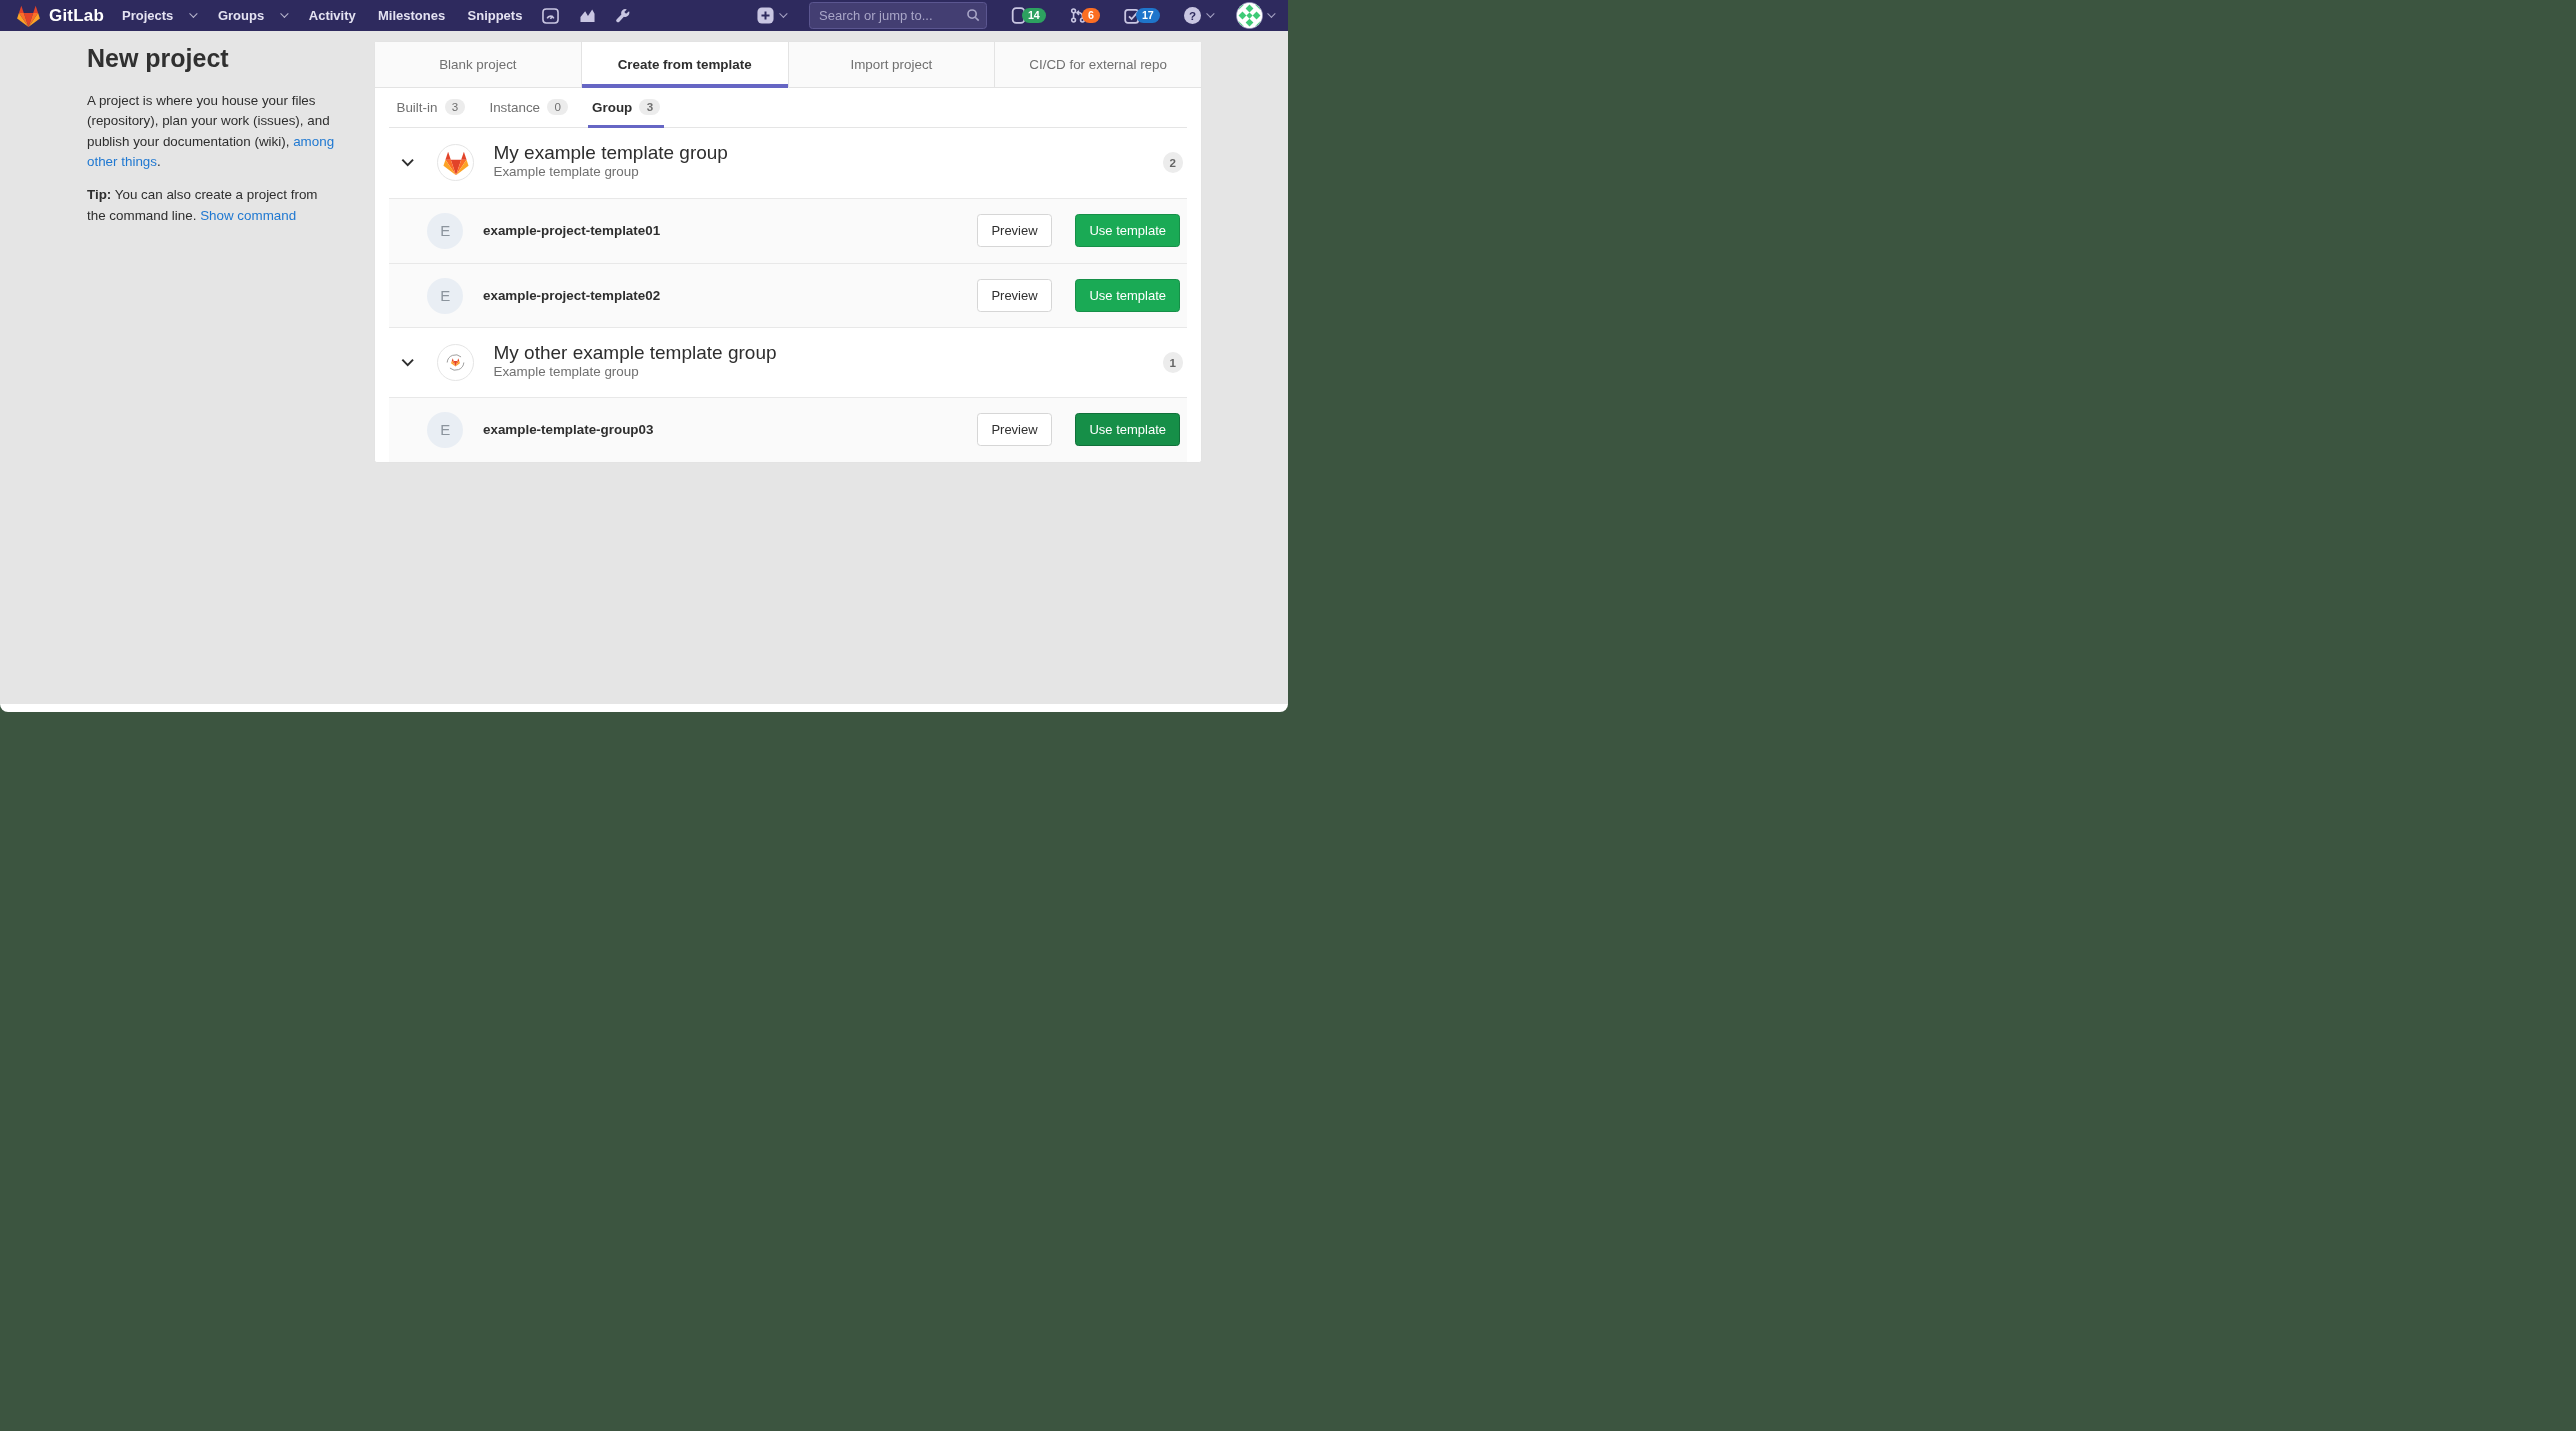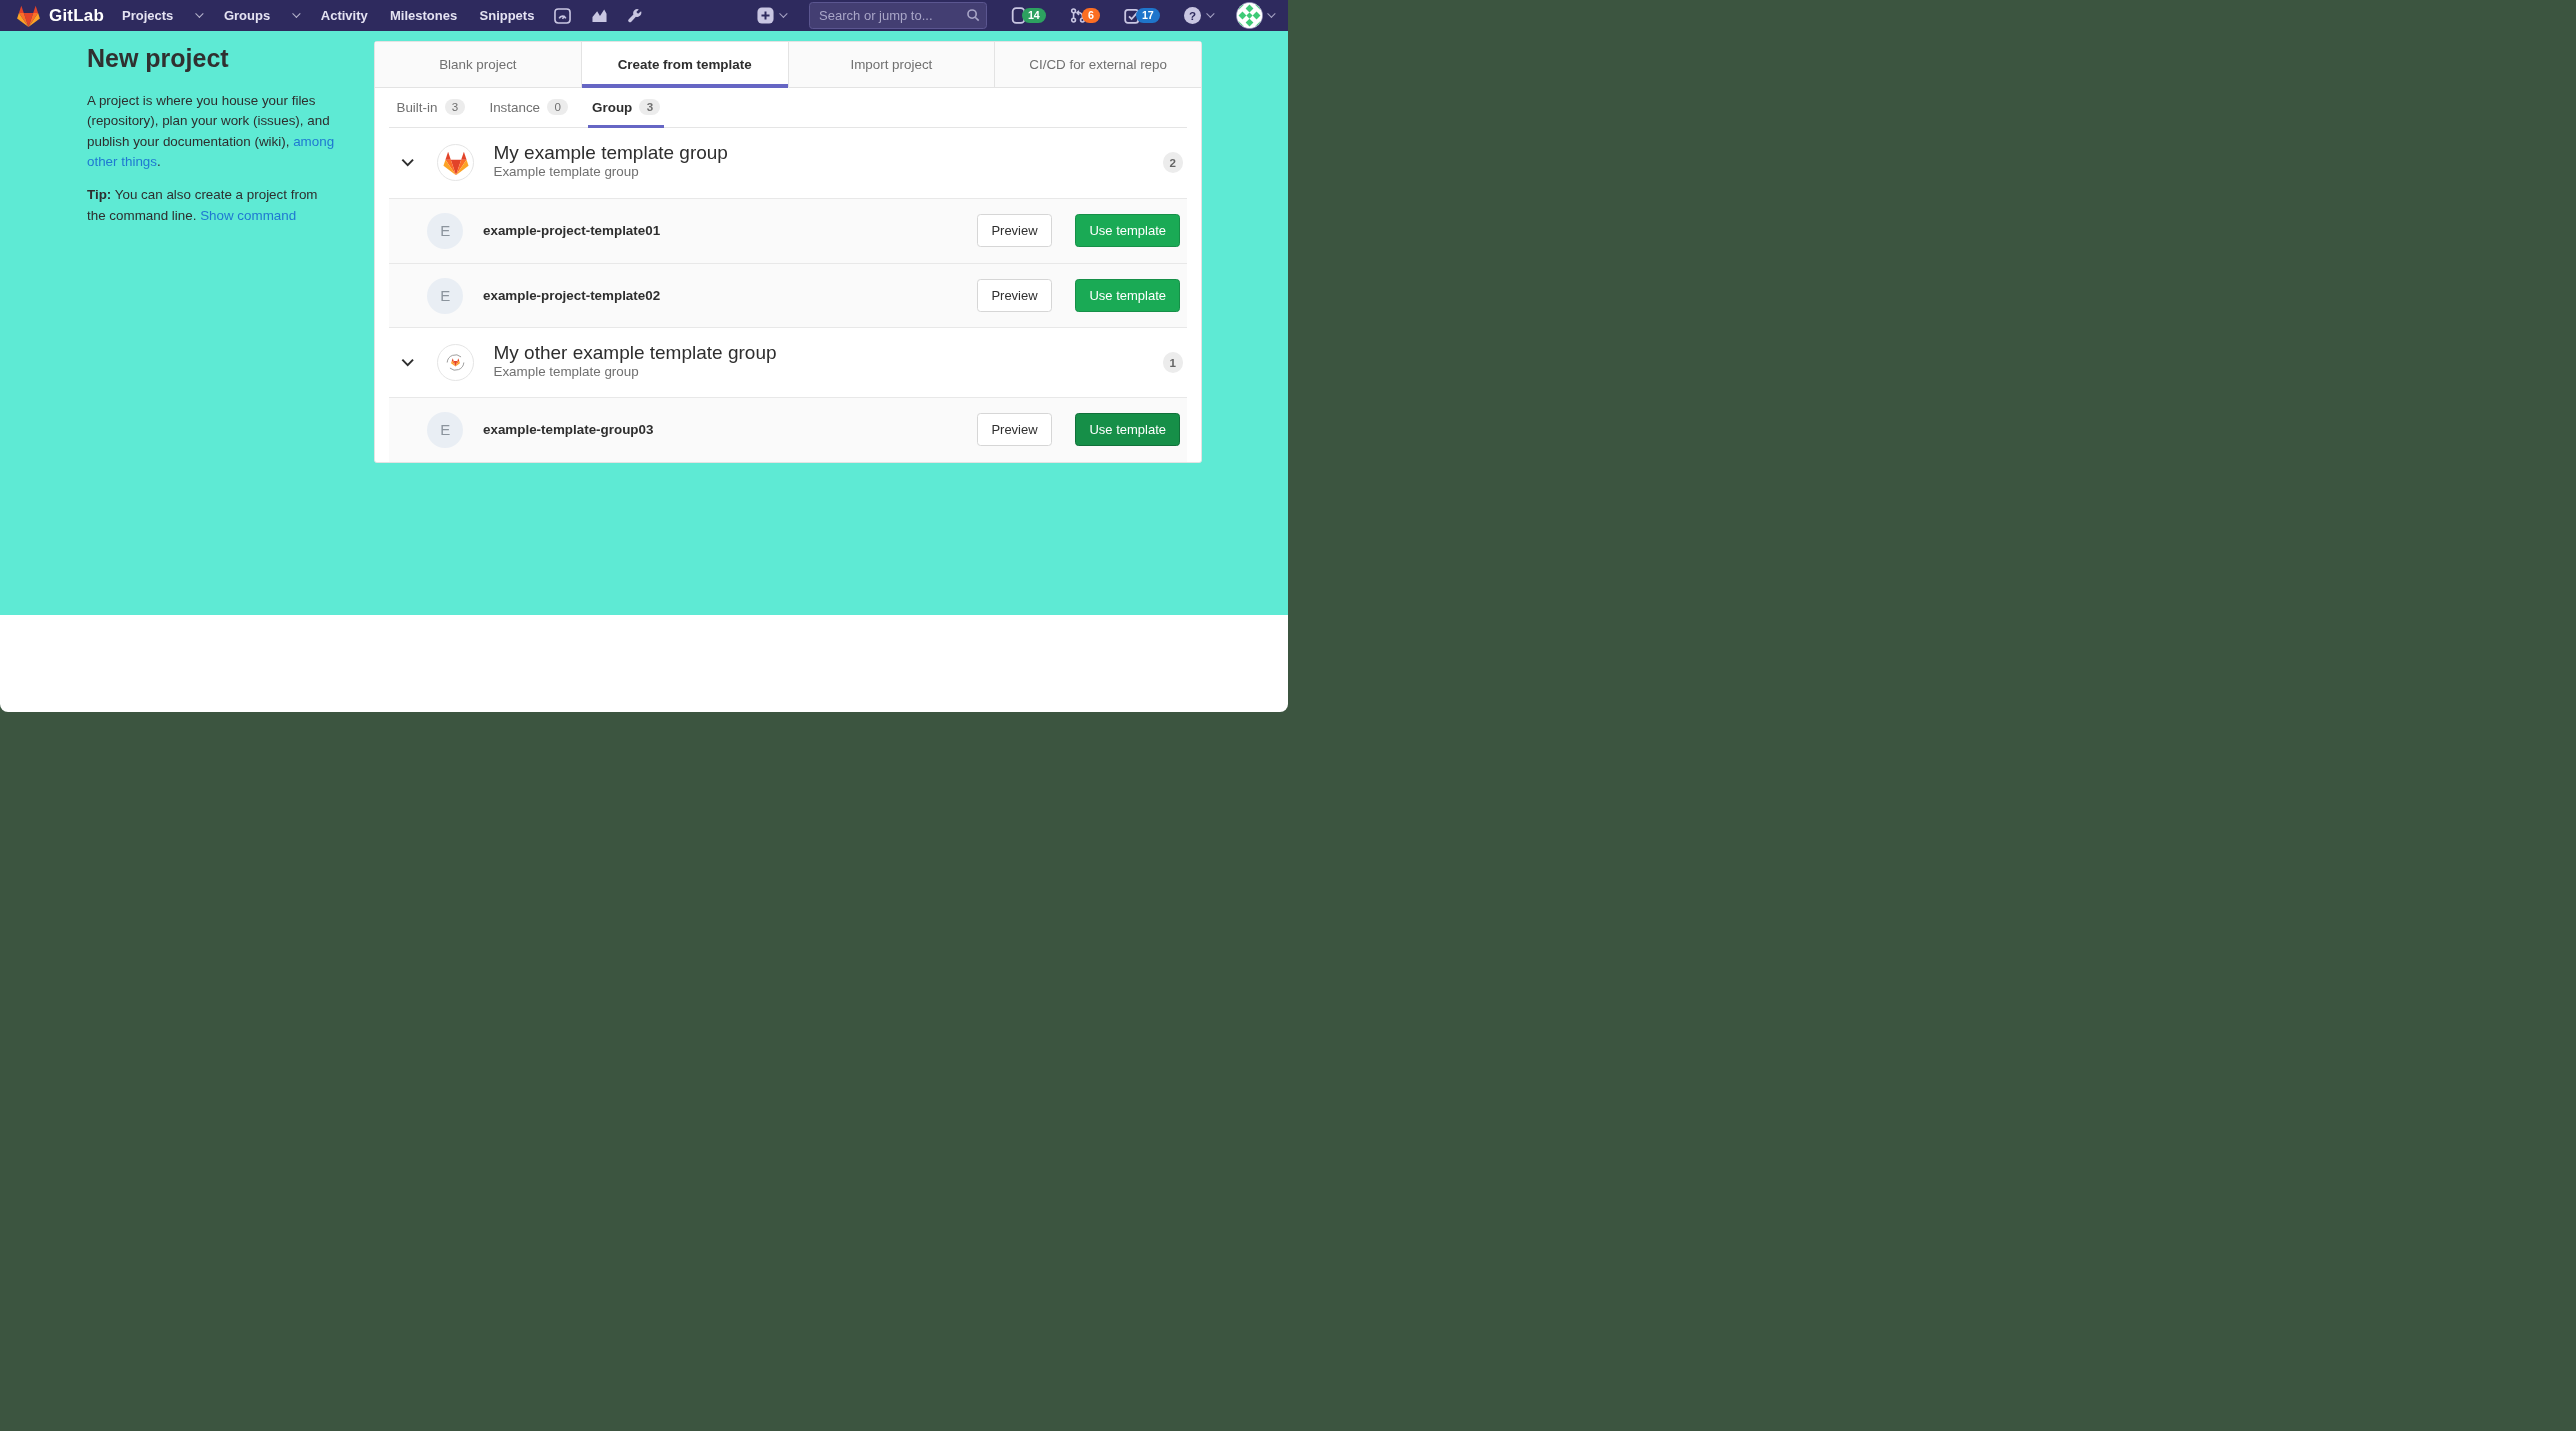--- a/index.html
+++ b/index.html
@@ -22,21 +22,21 @@
   
   .navbar {
     height:31px; background:#2e2a5e;
     display:flex; align-items:center;
     padding:0 14.3px 0 16px;
     color:#cdcae6;
   }
   .brand { display:flex; align-items:center; gap:8px; margin-right:18px; }
   .brand-name { color:#fff; font-size:17px; font-weight:700; letter-spacing:0.2px; }
   .nav-links { display:flex; align-items:center; gap:22.3px; }
-  .nav-link { display:flex; align-items:center; gap:22px; color:#e4e2f2; font-size:13px; font-weight:700; cursor:pointer; }
+  .nav-link { display:flex; align-items:center; gap:16px; color:#e4e2f2; font-size:13px; font-weight:700; cursor:pointer; }
   .chev { width:6.3px; height:6.3px; border-right:1.6px solid currentColor; border-bottom:1.6px solid currentColor; transform:rotate(45deg) translateY(-1.8px); display:inline-block; opacity:.75; }
   .nav-iconbtns { display:flex; align-items:center; gap:19.7px; margin-left:19.7px; }
   .nav-iconbtn { display:flex; align-items:center; color:#c9c6e2; cursor:pointer; }
   .nav-right { margin-left:auto; display:flex; align-items:center; gap:24px; }
   .plus-wrap { display:flex; align-items:center; gap:4.5px; cursor:pointer; }
   .search-box { position:relative; width:178px; }
   .search-box input {
     width:100%; height:27px; background:#433e72; border:0.9px solid #5b5690;
     border-radius:3.6px; color:#c9c6e2; font-size:13px; padding:0 27px 0 9px;
     font-family:"Liberation Sans", sans-serif; outline:none;
@@ -53,21 +53,21 @@
   .pillbadge.blue { background:#1f75cb; }
   .help-wrap, .avatar-wrap { display:flex; align-items:center; gap:4.5px; cursor:pointer; }
   .help-circle {
     width:17px; height:17px; border-radius:50%; background:#c9c6e2;
     color:#2e2a5e; font-size:11.6px; font-weight:700;
     display:flex; align-items:center; justify-content:center;
   }
   .avatar-ring { width:27px; height:27px; border-radius:50%; border:0.9px solid #8f8cb5; overflow:hidden; background:#fff; }
 
   
-  .main { position:relative; height:584px; background:#5eead4; }
+  .main { position:relative; height:673px; background:#e5e5e5; }
 
   .leftcol { position:absolute; left:87px; top:0; width:248px; }
   .leftcol h1 { font-size:25px; font-weight:700; color:#303030; margin:12.5px 0 18px; }
   .leftcol p { font-size:13.4px; line-height:20.6px; margin:0 0 12.5px; color:#2e2e2e; }
   .leftcol a { color:#1f78d1; text-decoration:none; cursor:pointer; }
 
   .panel {
     position:absolute; left:374px; top:9.8px; width:828px;
     border:0.9px solid #e3e3e3; border-radius:2.7px; background:#fff;
   }

